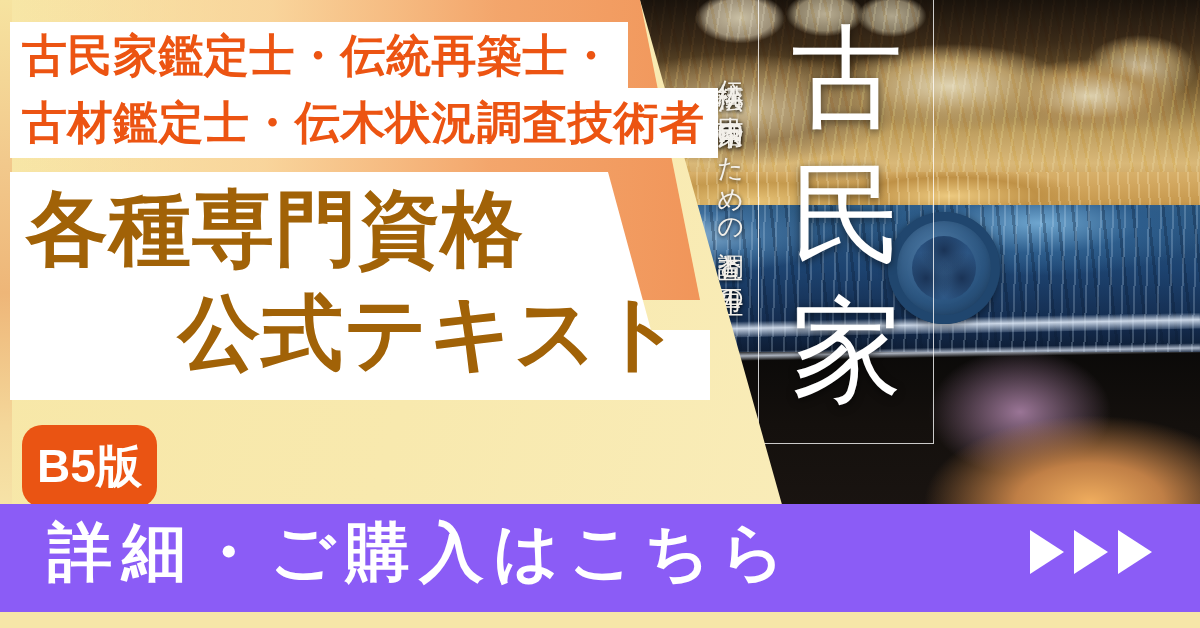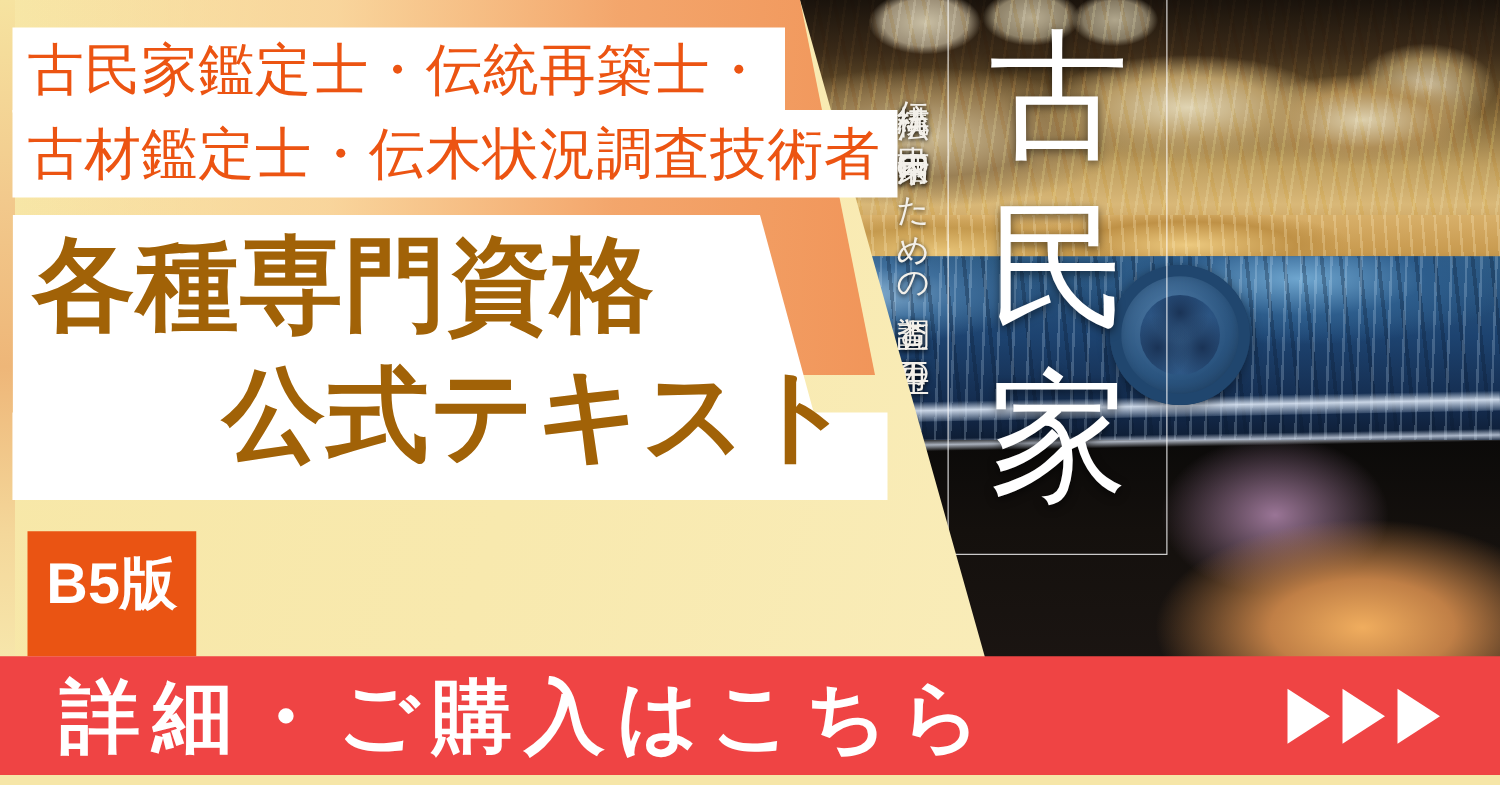--- a/index.html
+++ b/index.html
@@ -139,51 +139,52 @@
   
   .panel { position:absolute; background:#fff; }
   #panel-headline { left:10px; top:22px; width:618px; height:68px; }
   #panel-headline2 { left:10px; top:88px; width:708px; height:70px; }
   #panel-main { left:10px; top:172px; width:660px; height:228px;
     clip-path: polygon(0 0, 598px 0, 660px 228px, 0 228px); }
   #panel-main2 { left:10px; top:330px; width:700px; height:70px; }
 
   .headline {
     position:absolute; left:22px; color:#EC5412;
-    font-size:45px; font-weight:400; line-height:1;
+    font-size:45px; font-weight:700; line-height:1;
     white-space:nowrap; letter-spacing:0.5px;
   }
   #headline-1 { top:33px; }
   #headline-2 { top:100px;text-align:center; }
 
   .bigline {
     position:absolute; color:#a16207; font-weight:700;
     font-size:82px; line-height:1; white-space:nowrap; letter-spacing:1px;
   }
   #bigline-1 { left:26px; top:188px; }
   #bigline-2 { left:178px; top:292px; }
 
   
   #price-row { position:absolute; left:0; top:425px; width:720px; height:86px; }
   #badge-b5 {
-    position:absolute; left:22px; top:0; width:135px; height:100px;
+    position:absolute; left:22px; top:0; width:135px; height:82px;
     background:#EA5413; color:#fff;
     font-size:46px; font-weight:700; line-height:82px; text-align:center;
     letter-spacing:0px;
+    border-radius:20px;
   }
   #price-text {
     position:absolute; left:176px; top:6px;
     color:#EC5412; font-size:60px; line-height:70px; white-space:nowrap;
     font-weight:400; letter-spacing:0px;
   }
 
   
   #cta {
-    position:absolute; left:0; top:525px; width:1200px; height:95px;
-    background:#ef4444;
+    position:absolute; left:0; top:504px; width:1200px; height:108px;
+    background:#8b5cf6;
   }
   #cta-label {
     position:absolute; left:48px; top:12px;
     color:#fff; font-size:64px; font-weight:700; line-height:72px;
     letter-spacing:10px; white-space:nowrap;
   }
   #cta-arrows {
     position:absolute; left:1030px; top:26px;
     display:flex; gap:10px; align-items:center;
   }

